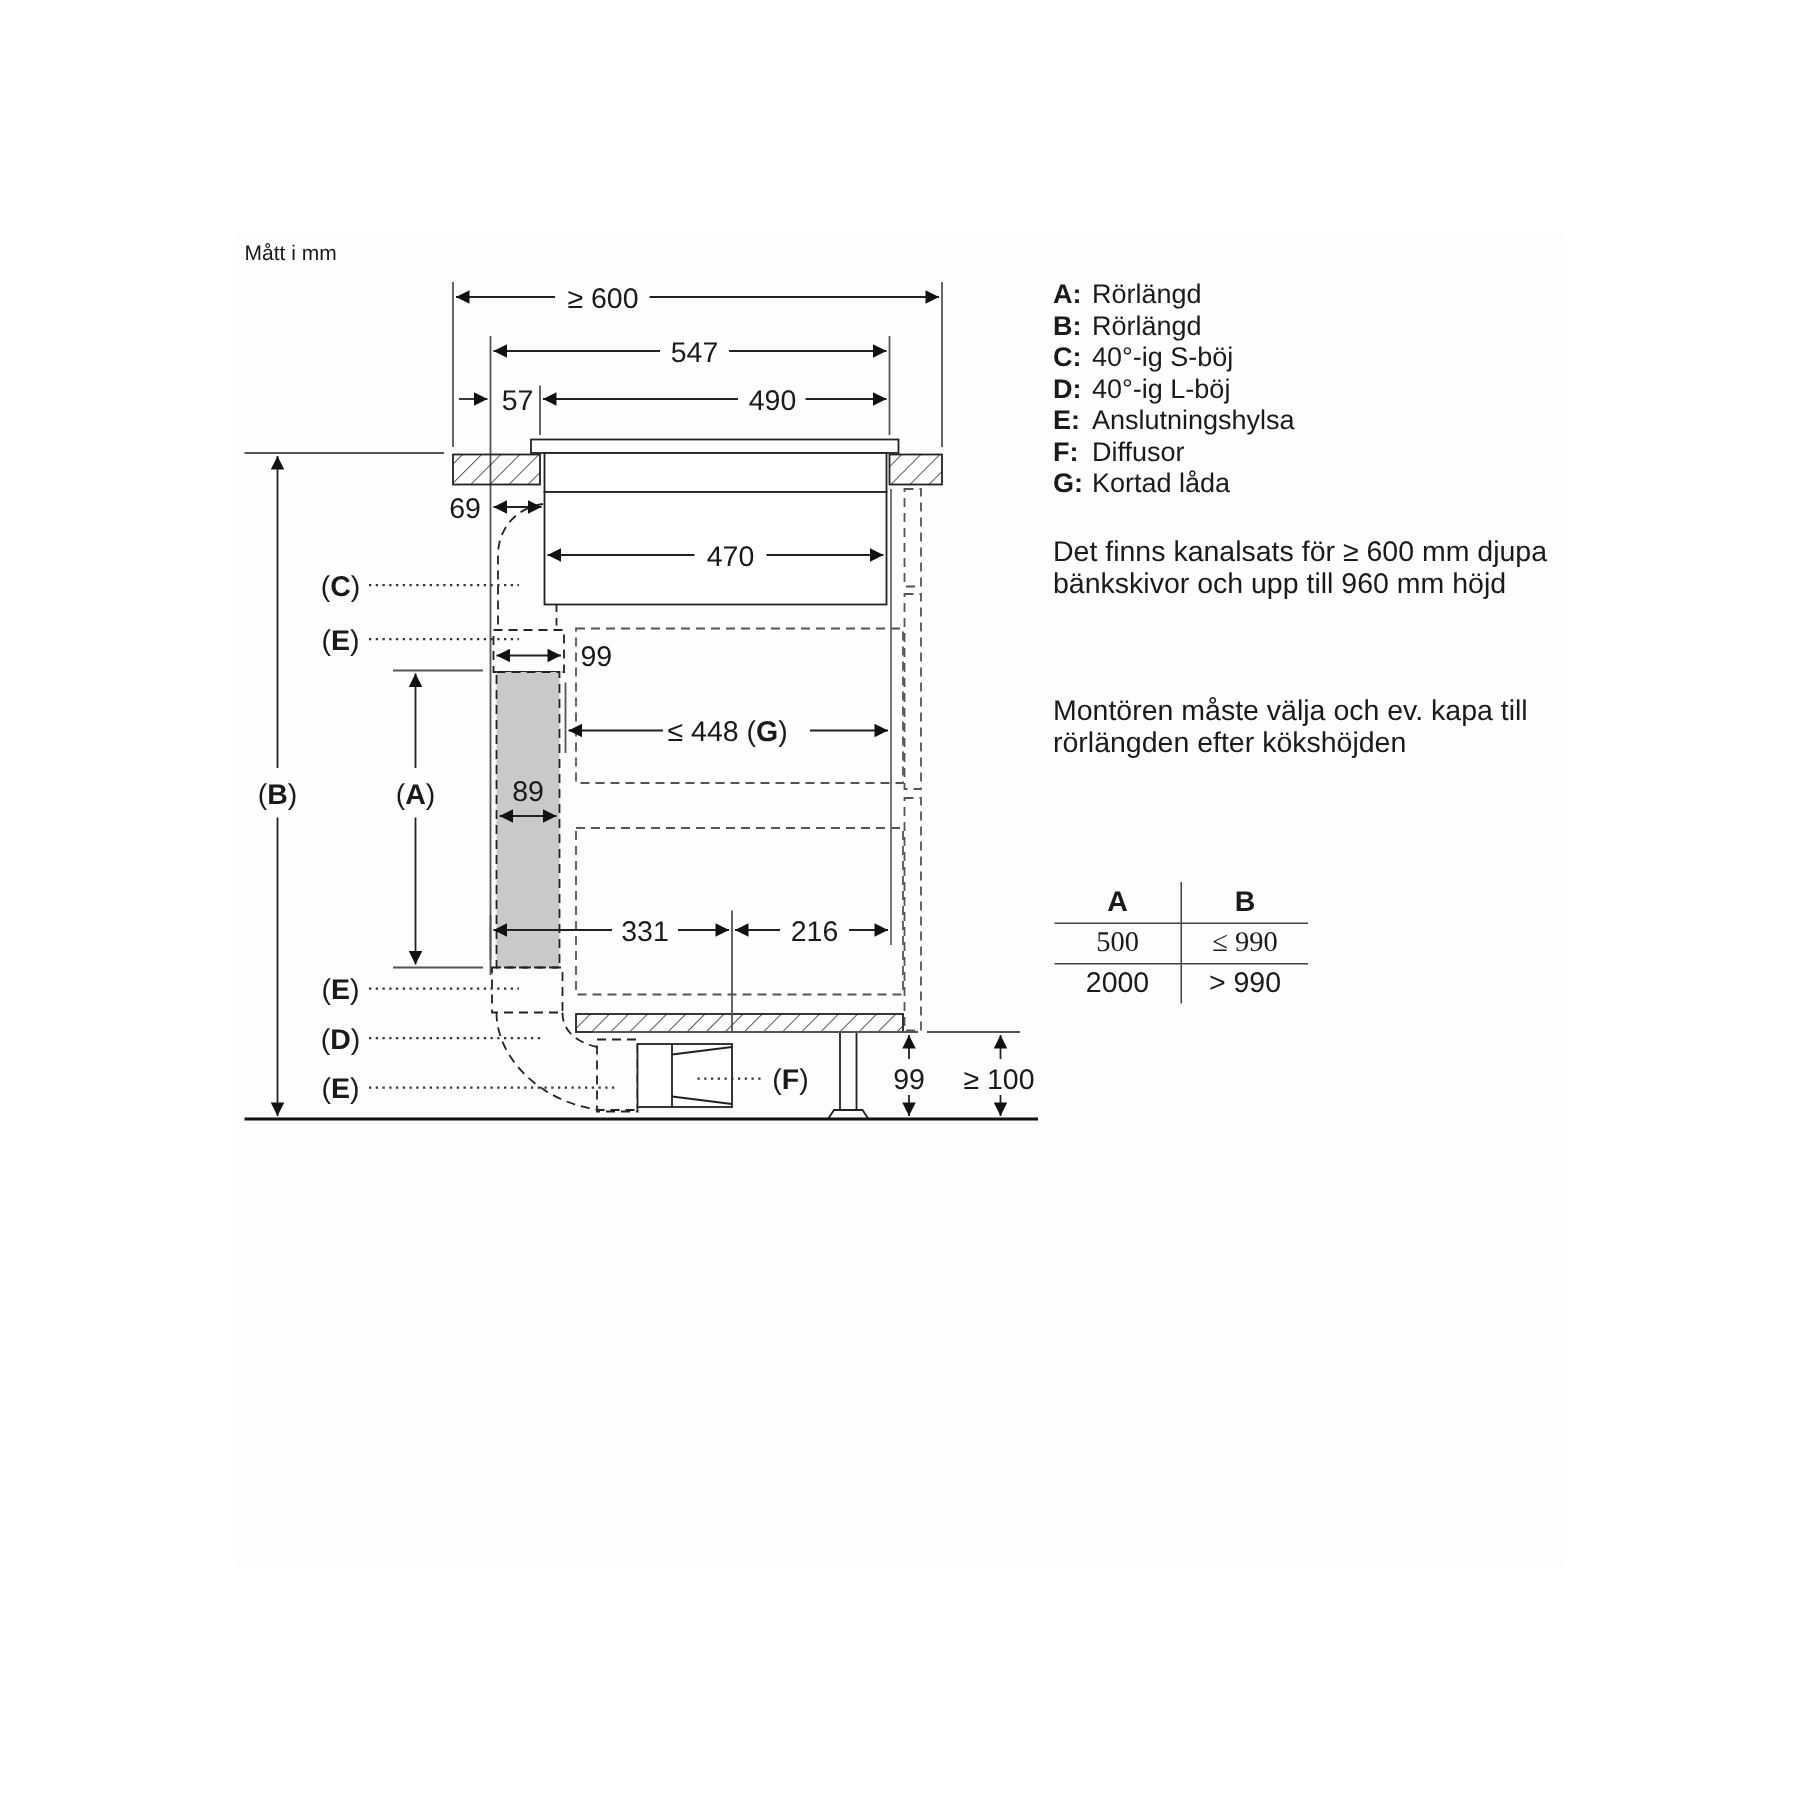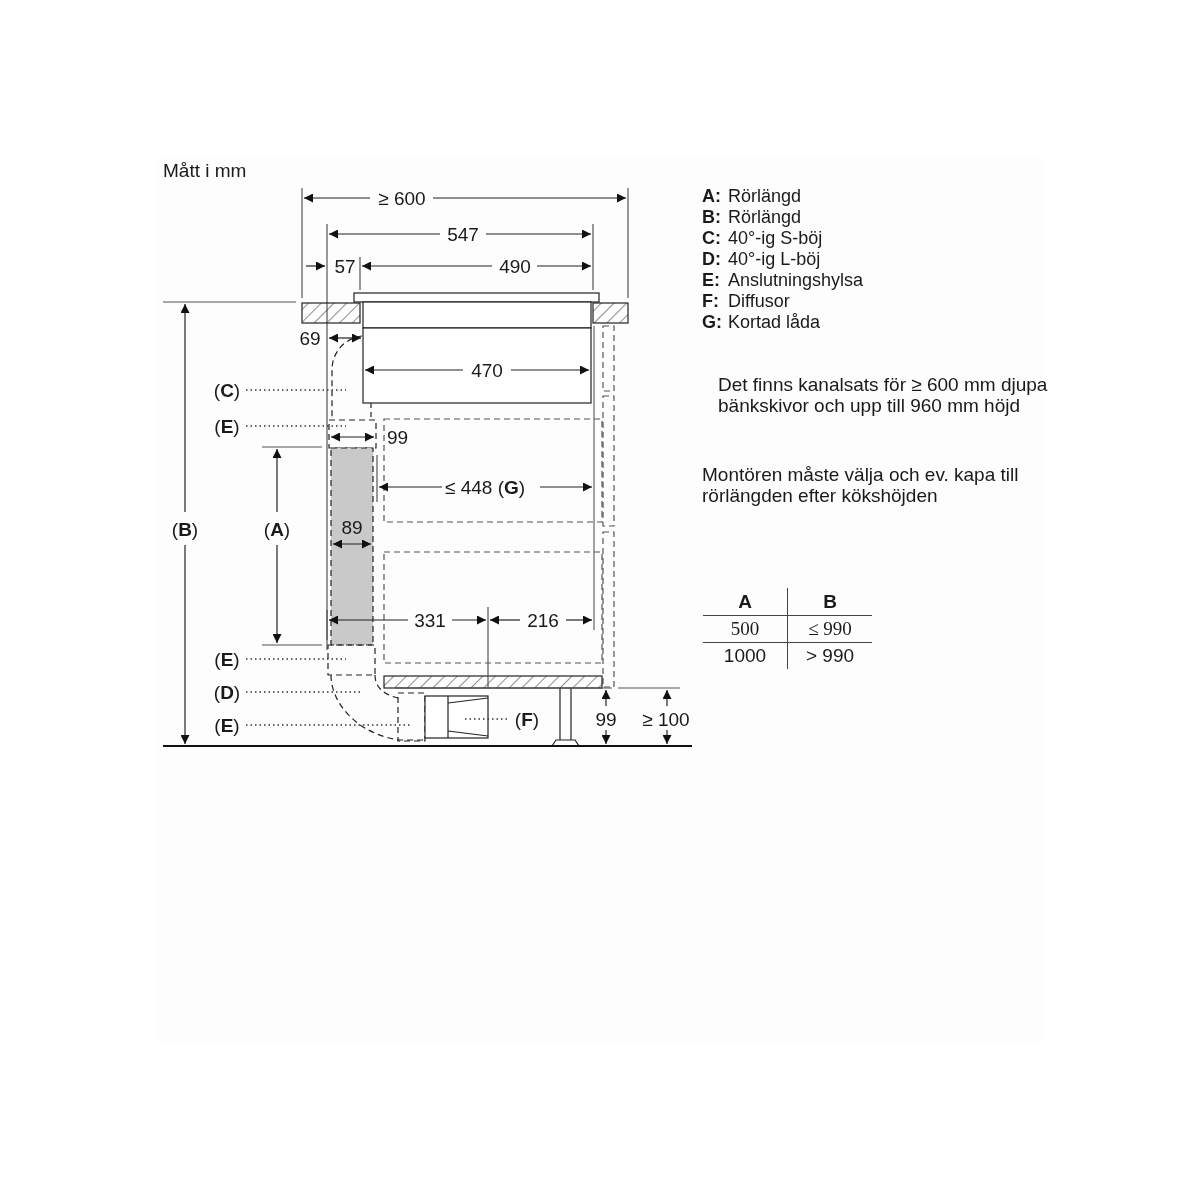--- a/index.html
+++ b/index.html
@@ -1,25 +1,25 @@
 <!DOCTYPE html>
 <html><head>
   <meta charset="utf-8">
   <style>
     html, body { margin: 0; padding: 0; background: #ffffff; }
     body { width: 1200px; height: 1200px; position: relative; overflow: hidden;
            font-family: "Liberation Sans", sans-serif; color: #1a1a1a; }
     .panel { position: absolute; left: 157px; top: 157px; width: 886px; height: 886px; background: #fdfdfd; }
     svg { position: absolute; left: 0; top: 0; }
-    .title { position: absolute; left: 163px; top: 160px; font-size: 19px; }
+    .title { position: absolute; left: 163px; top: 160px; font-size: 14px; }
     .legend { position: absolute; left: 702px; top: 186px; font-size: 18px; line-height: 21px; }
     .legend-row { white-space: nowrap; }
     .legend-key { font-weight: bold; display: inline-block; width: 26px; }
     .note { position: absolute; left: 702px; font-size: 19px; line-height: 21px; }
-    .note1 { top: 374px; width: 340px; margin-left: 16px; }
+    .note1 { top: 358px; width: 340px; }
     .note2 { top: 464px; width: 340px; }
     .tbl { position: absolute; left: 703px; top: 588px; border-collapse: collapse; font-size: 19px; }
     .tbl th, .tbl td { text-align: center; padding: 0; height: 26px; }
     .tbl th { font-weight: bold; height: 27px; }
     .tbl .ca { width: 84px; border-right: 1.5px solid #444; }
     .tbl .cb { width: 84px; }
     .tbl tr.hdr th { border-bottom: 1.5px solid #444; }
     .tbl tr.r1 td { border-bottom: 1.5px solid #444; font-family: Liberation Serif, serif; }
     .dim { font-family: "Liberation Sans", sans-serif; font-size: 19px; fill: #1a1a1a; }
     .lbl { font-family: "Liberation Sans", sans-serif; font-size: 19px; fill: #1a1a1a; }
@@ -49,21 +49,21 @@
   <tbody>
       <tr class="hdr">
     <th class="ca">A</th>
     <th class="cb">B</th>
   </tr>
   <tr class="r1">
     <td class="ca">500</td>
     <td class="cb">≤ 990</td>
   </tr>
   <tr>
-    <td class="ca">1000</td>
+    <td class="ca">2000</td>
     <td class="cb">&gt; 990</td>
   </tr>
 </tbody>
   </table>
 
 <svg width="1200" height="1200" viewBox="0 0 1200 1200">
   <defs>
     <pattern id="hatch" patternUnits="userSpaceOnUse" width="9" height="9" patternTransform="rotate(45)">
       <line x1="0" y1="0" x2="0" y2="9" stroke="#222" stroke-width="1"></line>
     </pattern>

